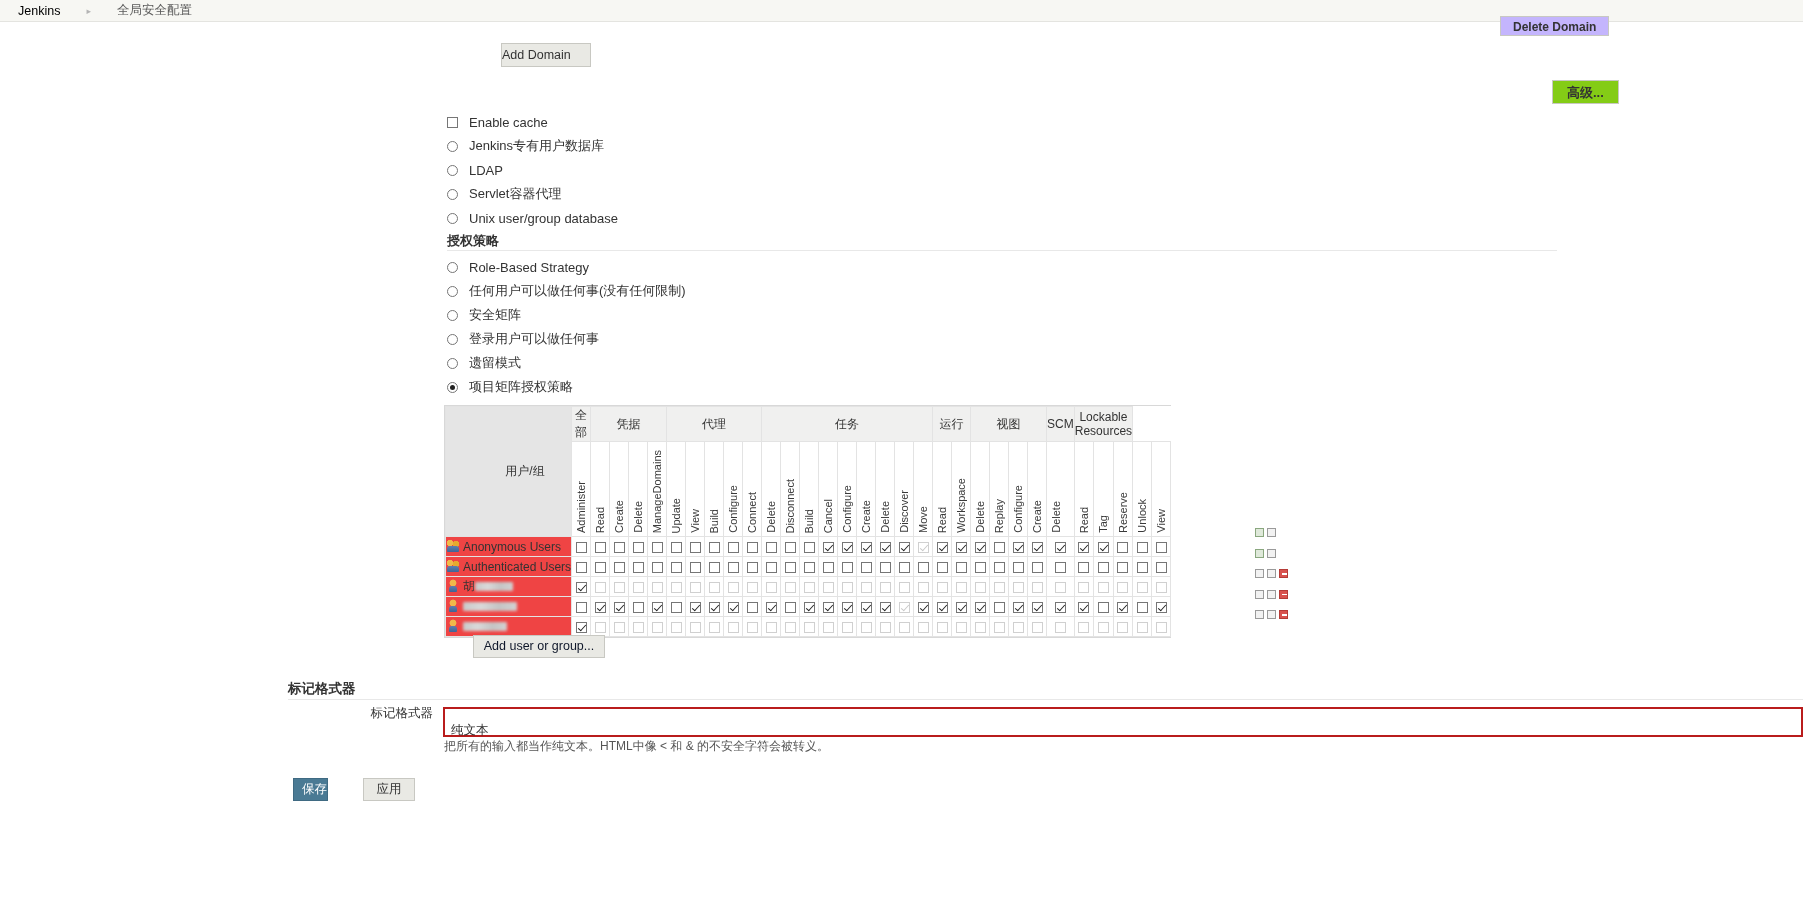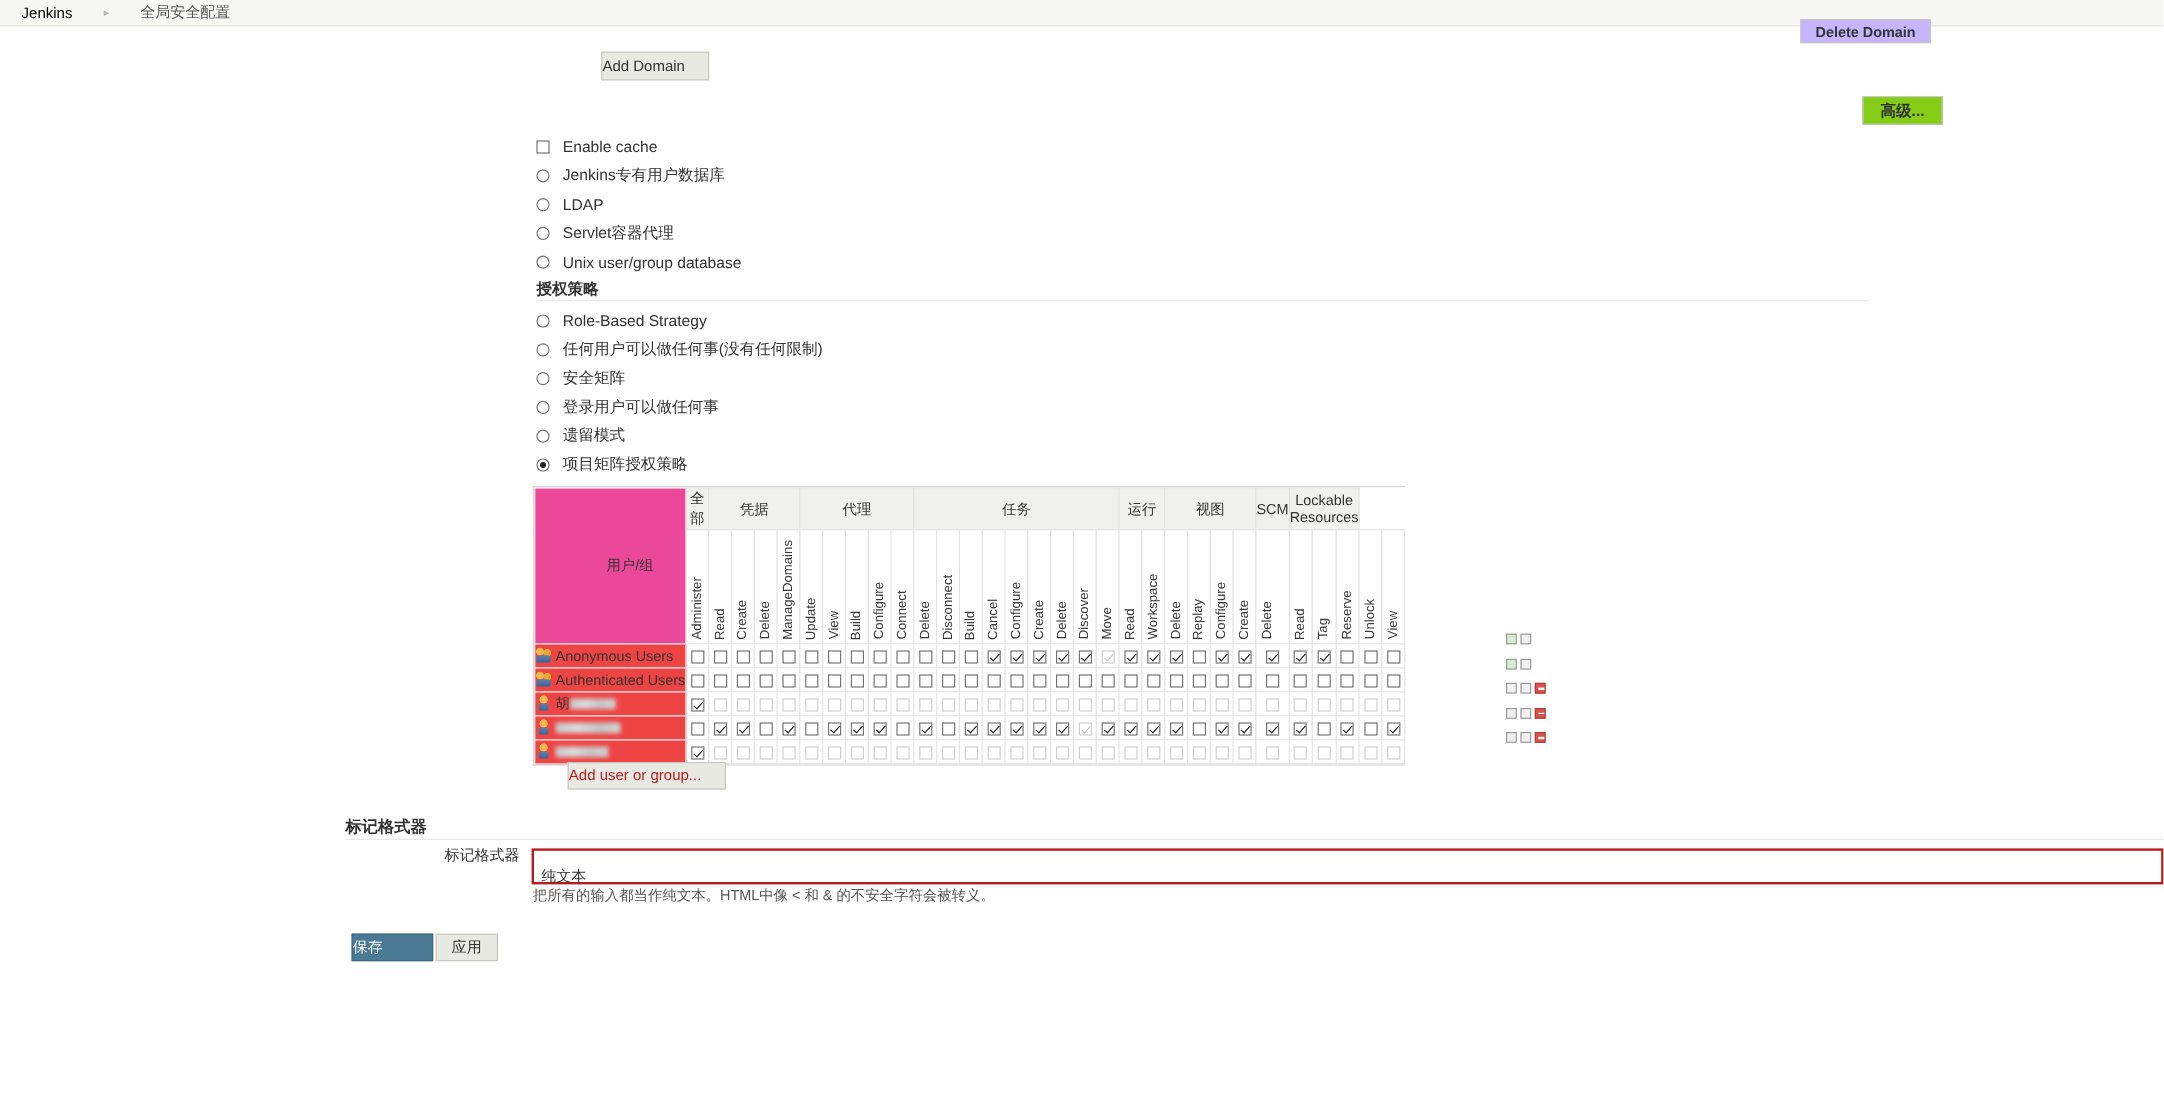--- a/index.html
+++ b/index.html
@@ -84,21 +84,21 @@
   }
   table.matrix{ border-collapse:collapse; }
   table.matrix td, table.matrix th{
     border:1px solid #e3e3e3; padding:0; margin:0;
     font-weight:normal; font-size:12px; color:#333;
   }
   .grp-head{
     background:#f0f0ef; height:24px; text-align:center;
     font-size:12.5px; color:#333; padding:0 6px;
   }
-  .grp-head.blank{ background:#ec4899; border-bottom:none;padding-left:33px; }
+  .grp-head.blank{ background:#e5e5e5; border-bottom:none;padding-left:33px; }
   .usercol-head{
     background:#eeeeed; width:120px; text-align:center;
     vertical-align:middle; font-size:13px; color:#333;
   }
   .rot-head{
     height:95px; width:18px; background:#fff;
     vertical-align:bottom; padding-bottom:2px;
   }
   .rot-inner{
     writing-mode:vertical-rl; transform:rotate(180deg);
@@ -162,21 +162,21 @@
   .mini.red{ background:#d9534f; border-color:#b53b37; position:relative; }
   .mini.red::after{
     content:""; position:absolute; left:1.5px; top:3px;
     width:5px; height:1.6px; background:#fff;
   }
 
   #add-user-btn{
     position:absolute; left:473px; top:635px;
     width:132px; height:23px;
     background:#e9e9e4; border:1px solid #c8c8c2;
-    font-size:12.5px; color:#b91c1c; text-align:left; line-height:21px;
+    font-size:12.5px; color:#0f172a; text-align:center; line-height:21px;
   }
 
   
   #mf-heading{
     position:absolute; left:288px; top:680px;
     font-size:13.5px; font-weight:bold; color:#333;
   }
   #mf-rule{
     position:absolute; left:288px; top:699px; width:1515px;
     border-top:1px solid #e8e8e8;
@@ -192,23 +192,23 @@
     font-size:12.5px; color:#333; padding:13px 6px; line-height:16px;
   }
   #mf-desc{
     position:absolute; left:444px; top:738px;
     font-size:12px; color:#555;
   }
 
   
   #save-btn{
     position:absolute; left:293px; top:778px;
-    width:68px; height:23px;
+    width:35px; height:23px;
     background:#4a7a94; border:1px solid #3f6a82;
-    color:#fff; font-size:12.5px; text-align:left; line-height:21px;
+    color:#fff; font-size:12.5px; text-align:right; line-height:21px;
   }
   #apply-btn{
     position:absolute; left:363px; top:778px;
     width:52px; height:23px;
     background:#e9e9e4; border:1px solid #c8c8c2;
     color:#333; font-size:12.5px; text-align:center; line-height:21px;
   }
 </style>
 </head>
 <body>

